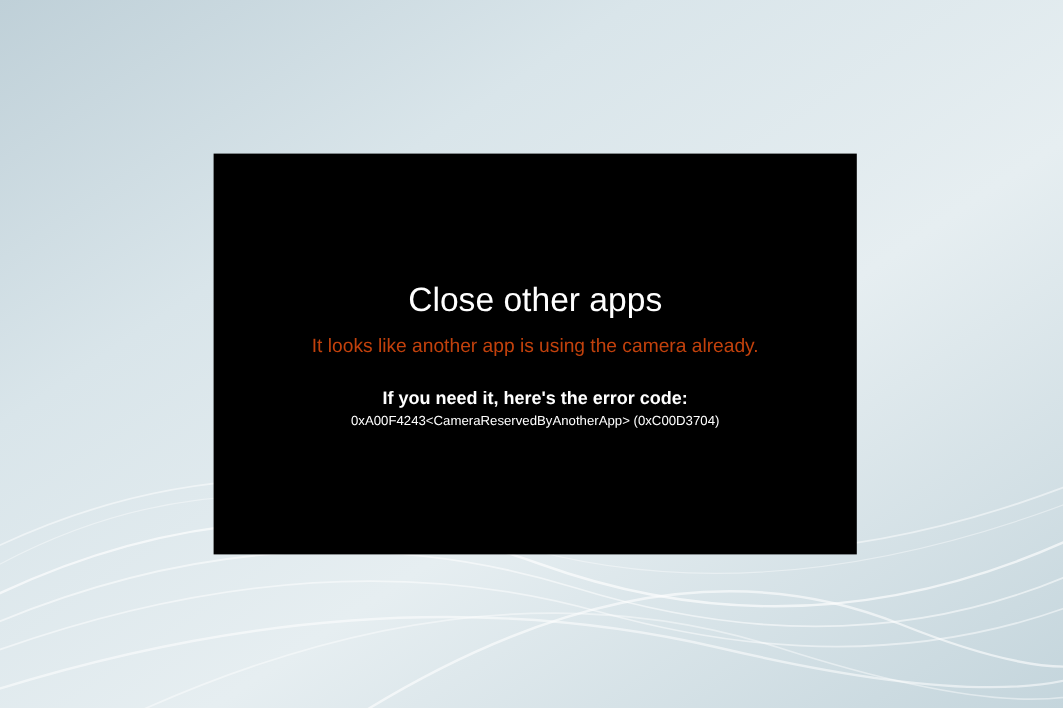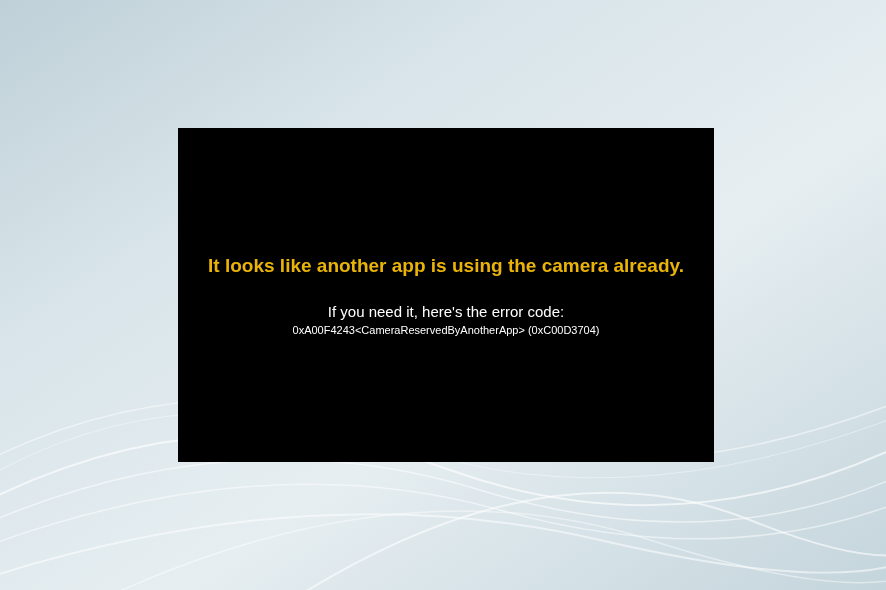--- a/index.html
+++ b/index.html
@@ -38,30 +38,30 @@
       padding: 20px 30px;
     }
     .error-title {
       color: #ffffff;
       font-size: 28px;
       font-weight: 300;
       margin-bottom: 14px;
       text-align: center;
     }
     .error-message {
-      color: #eab308;
-      font-size: 19px;
-      font-weight: 700;
+      color: #c2410c;
+      font-size: 16px;
+      font-weight: 400;
       text-align: center;
       margin-bottom: 26px;
     }
     .error-code-intro {
       color: #ffffff;
       font-size: 15px;
-      font-weight: 400;
+      font-weight: 700;
       text-align: center;
       margin-bottom: 4px;
     }
     .error-code {
       color: #ffffff;
       font-size: 11px;
       font-weight: 400;
       text-align: center;
     }
   </style>
@@ -83,16 +83,17 @@
   <path d="M -50 540 Q 220 410 480 490 T 950 450" stroke="#ffffff" stroke-width="1.5" fill="none" opacity="0.55"></path>
   <path d="M -50 560 Q 250 440 500 510 T 950 480" stroke="#ffffff" stroke-width="1.5" fill="none" opacity="0.5"></path>
   <path d="M 300 595 Q 550 440 750 520 T 950 500" stroke="#ffffff" stroke-width="2" fill="none" opacity="0.6"></path>
   <path d="M -50 480 Q 180 350 420 430 T 950 380" stroke="#ffffff" stroke-width="1.5" fill="none" opacity="0.5"></path>
   <path d="M -50 590 Q 300 470 600 540 T 950 530" stroke="#ffffff" stroke-width="2" fill="none" opacity="0.55"></path>
   <path d="M 100 600 Q 400 460 650 540 T 950 550" stroke="#ffffff" stroke-width="1.5" fill="none" opacity="0.45"></path>
   <path d="M -50 500 Q 160 360 400 445 T 950 395" stroke="#ffffff" stroke-width="1" fill="none" opacity="0.4"></path>
 </svg>
 
 <div class="error-panel">
+  <div class="error-title">Close other apps</div>
   <div class="error-message">It looks like another app is using the camera already.</div>
   <div class="error-code-intro">If you need it, here's the error code:</div>
   <div class="error-code">0xA00F4243&lt;CameraReservedByAnotherApp&gt; (0xC00D3704)</div>
 </div>
 
 </body></html>

